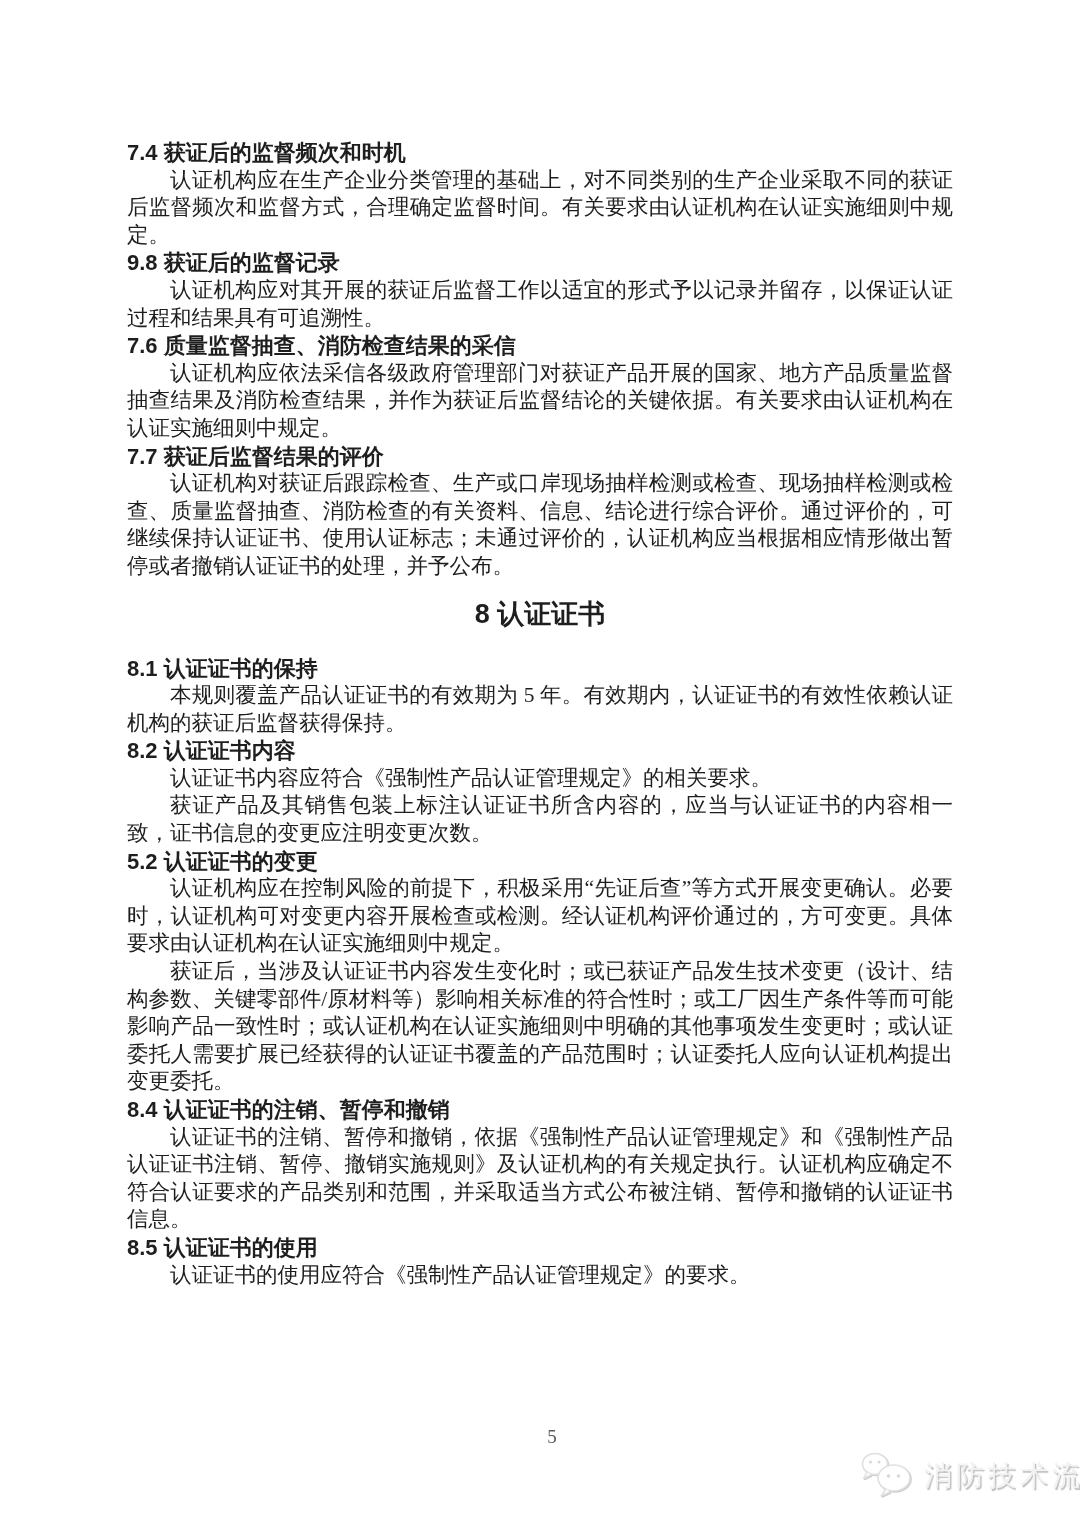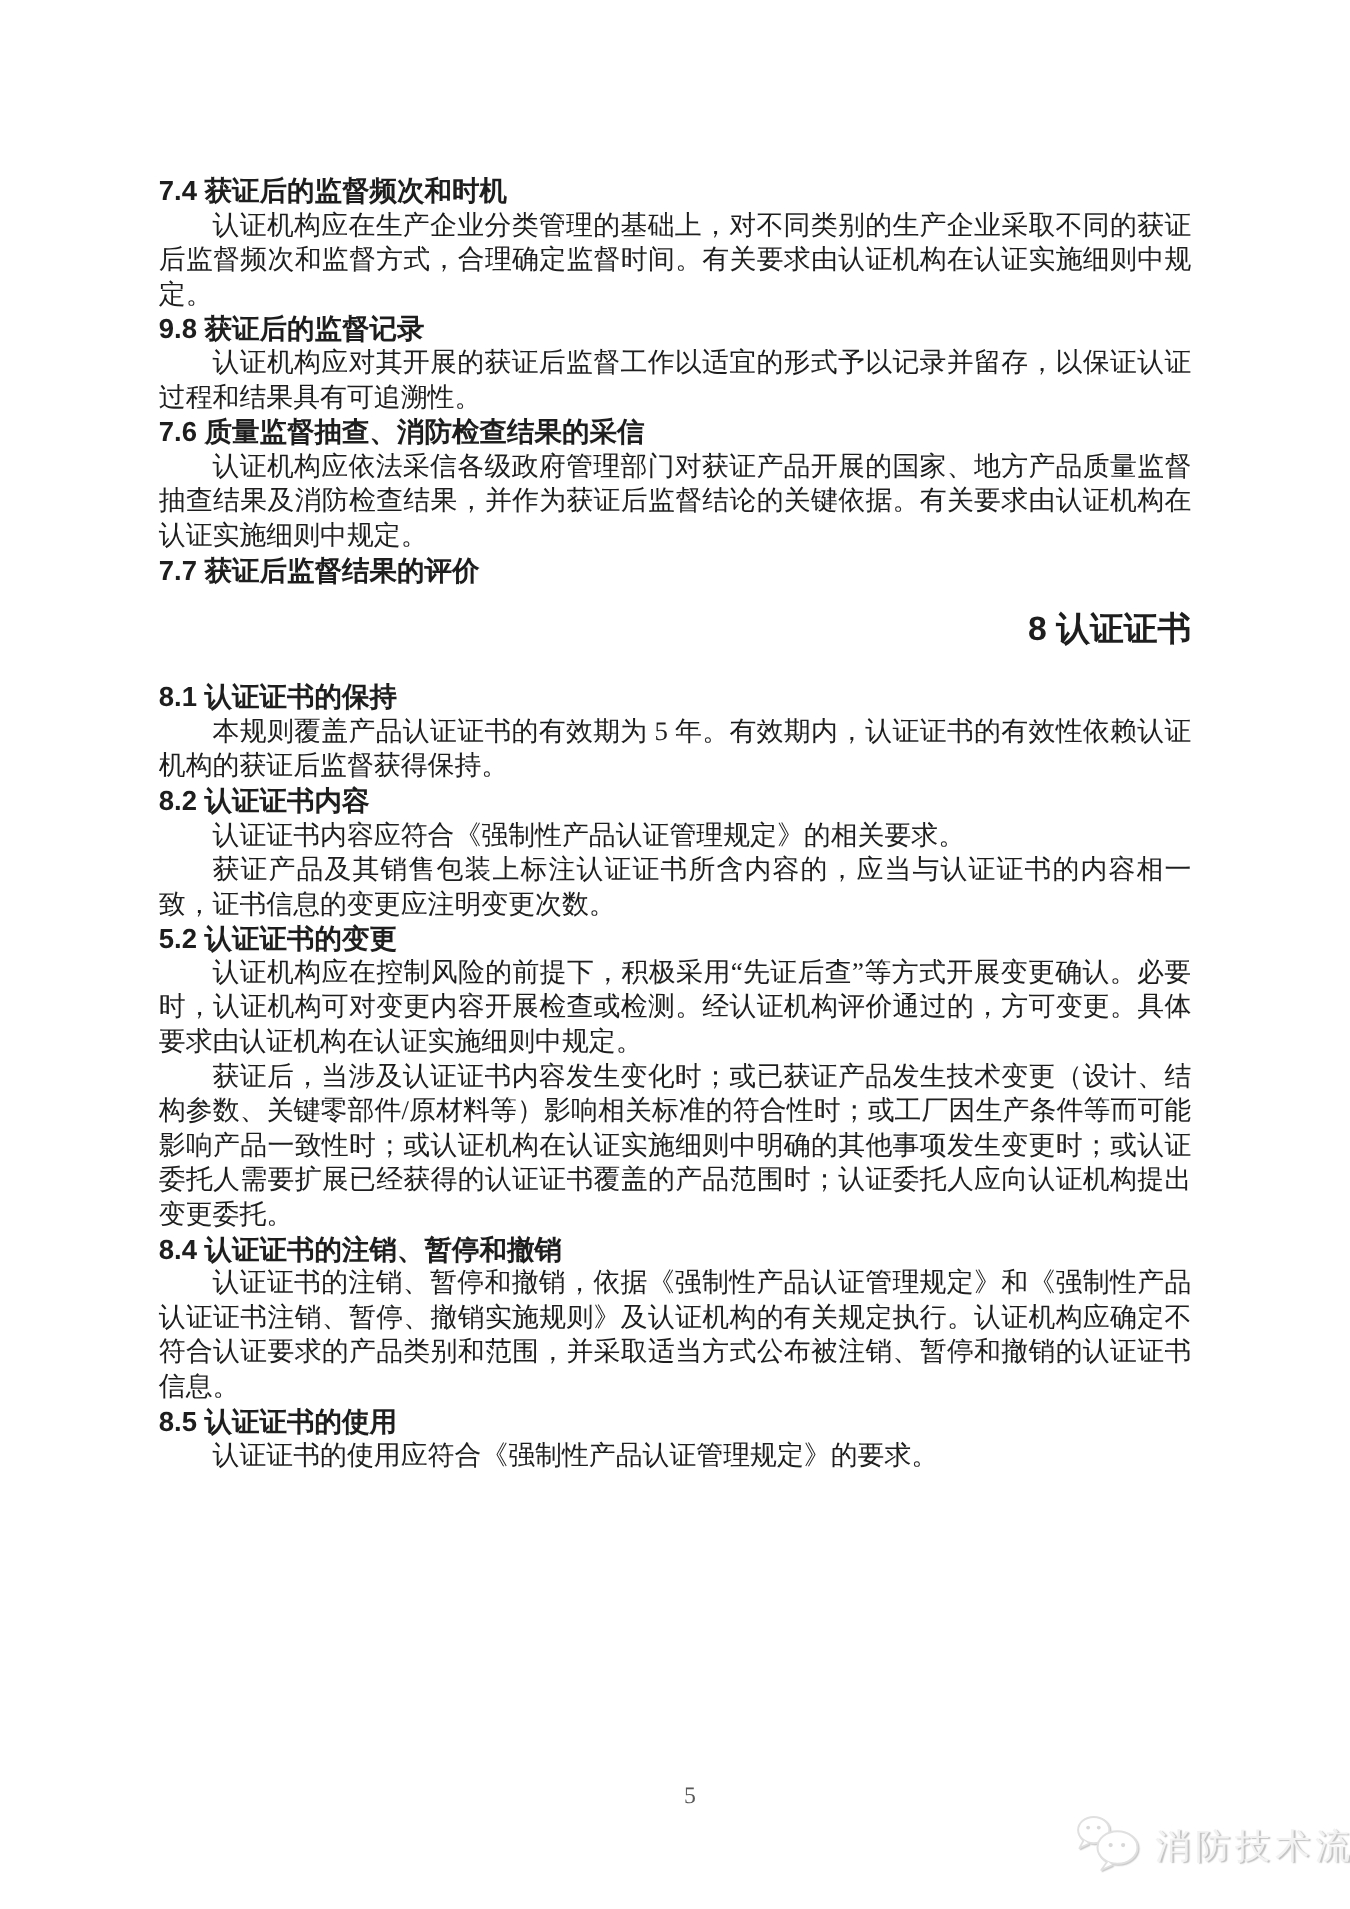--- a/index.html
+++ b/index.html
@@ -30,21 +30,21 @@
     font-size: 22px;
     line-height: 27.6px;
     text-align: left;
   }
   .content h2 {
     margin: 16px 0 24px 0;
     font-family: "Liberation Sans", "DejaVu Sans", sans-serif;
     font-weight: bold;
     font-size: 27px;
     line-height: 34px;
-    text-align: right;
+    text-align: center;
   }
   .content p {
     margin: 0;
     text-indent: 2em;
     font-family: Liberation Serif, serif;
   }
   .footer {
     position: absolute;
     top: 1426px;
     left: 0;
@@ -81,20 +81,21 @@
     <h3>7.4 获证后的监督频次和时机</h3>
     <p>认证机构应在生产企业分类管理的基础上，对不同类别的生产企业采取不同的获证后监督频次和监督方式，合理确定监督时间。有关要求由认证机构在认证实施细则中规定。</p>
 
     <h3>9.8 获证后的监督记录</h3>
     <p>认证机构应对其开展的获证后监督工作以适宜的形式予以记录并留存，以保证认证过程和结果具有可追溯性。</p>
 
     <h3>7.6 质量监督抽查、消防检查结果的采信</h3>
     <p>认证机构应依法采信各级政府管理部门对获证产品开展的国家、地方产品质量监督抽查结果及消防检查结果，并作为获证后监督结论的关键依据。有关要求由认证机构在认证实施细则中规定。</p>
 
     <h3>7.7 获证后监督结果的评价</h3>
+    <p>认证机构对获证后跟踪检查、生产或口岸现场抽样检测或检查、现场抽样检测或检查、质量监督抽查、消防检查的有关资料、信息、结论进行综合评价。通过评价的，可继续保持认证证书、使用认证标志；未通过评价的，认证机构应当根据相应情形做出暂停或者撤销认证证书的处理，并予公布。</p>
 
     <h2>8 认证证书</h2>
 
     <h3>8.1 认证证书的保持</h3>
     <p>本规则覆盖产品认证证书的有效期为 5 年。有效期内，认证证书的有效性依赖认证机构的获证后监督获得保持。</p>
 
     <h3>8.2 认证证书内容</h3>
     <p>认证证书内容应符合《强制性产品认证管理规定》的相关要求。</p>
     <p>获证产品及其销售包装上标注认证证书所含内容的，应当与认证证书的内容相一致，证书信息的变更应注明变更次数。</p>
 

